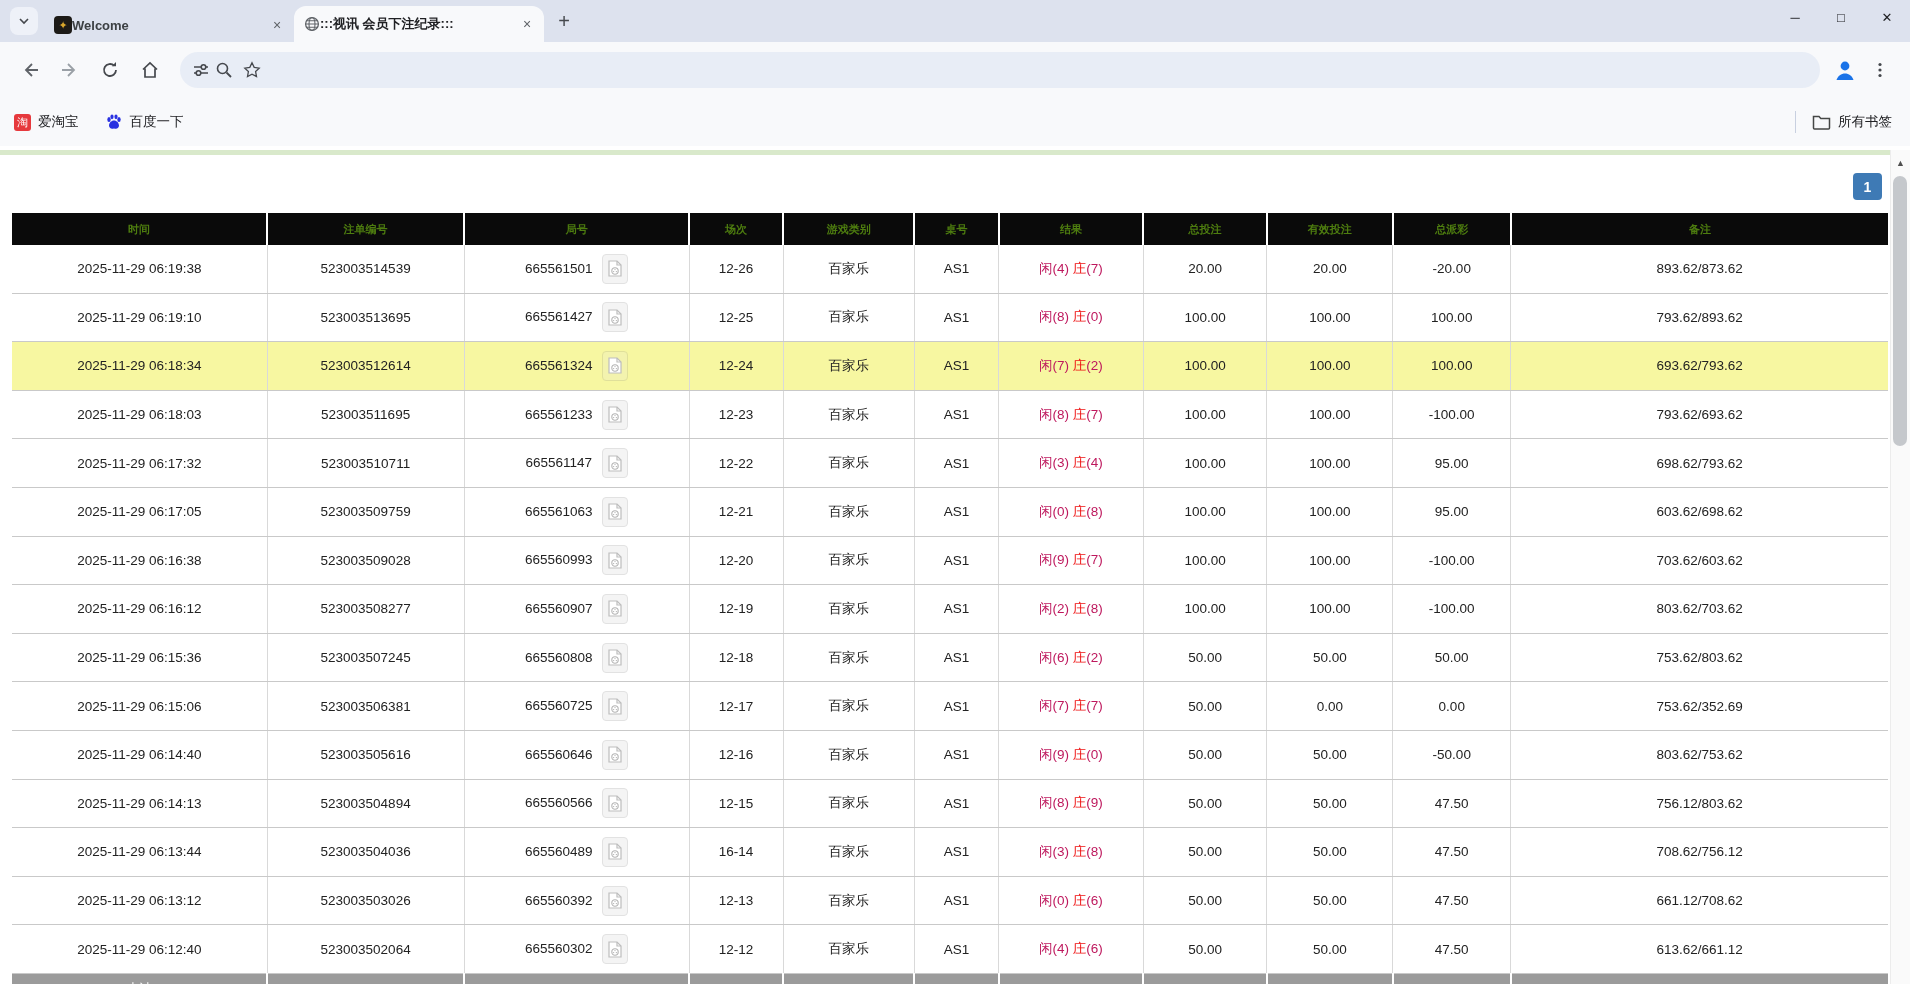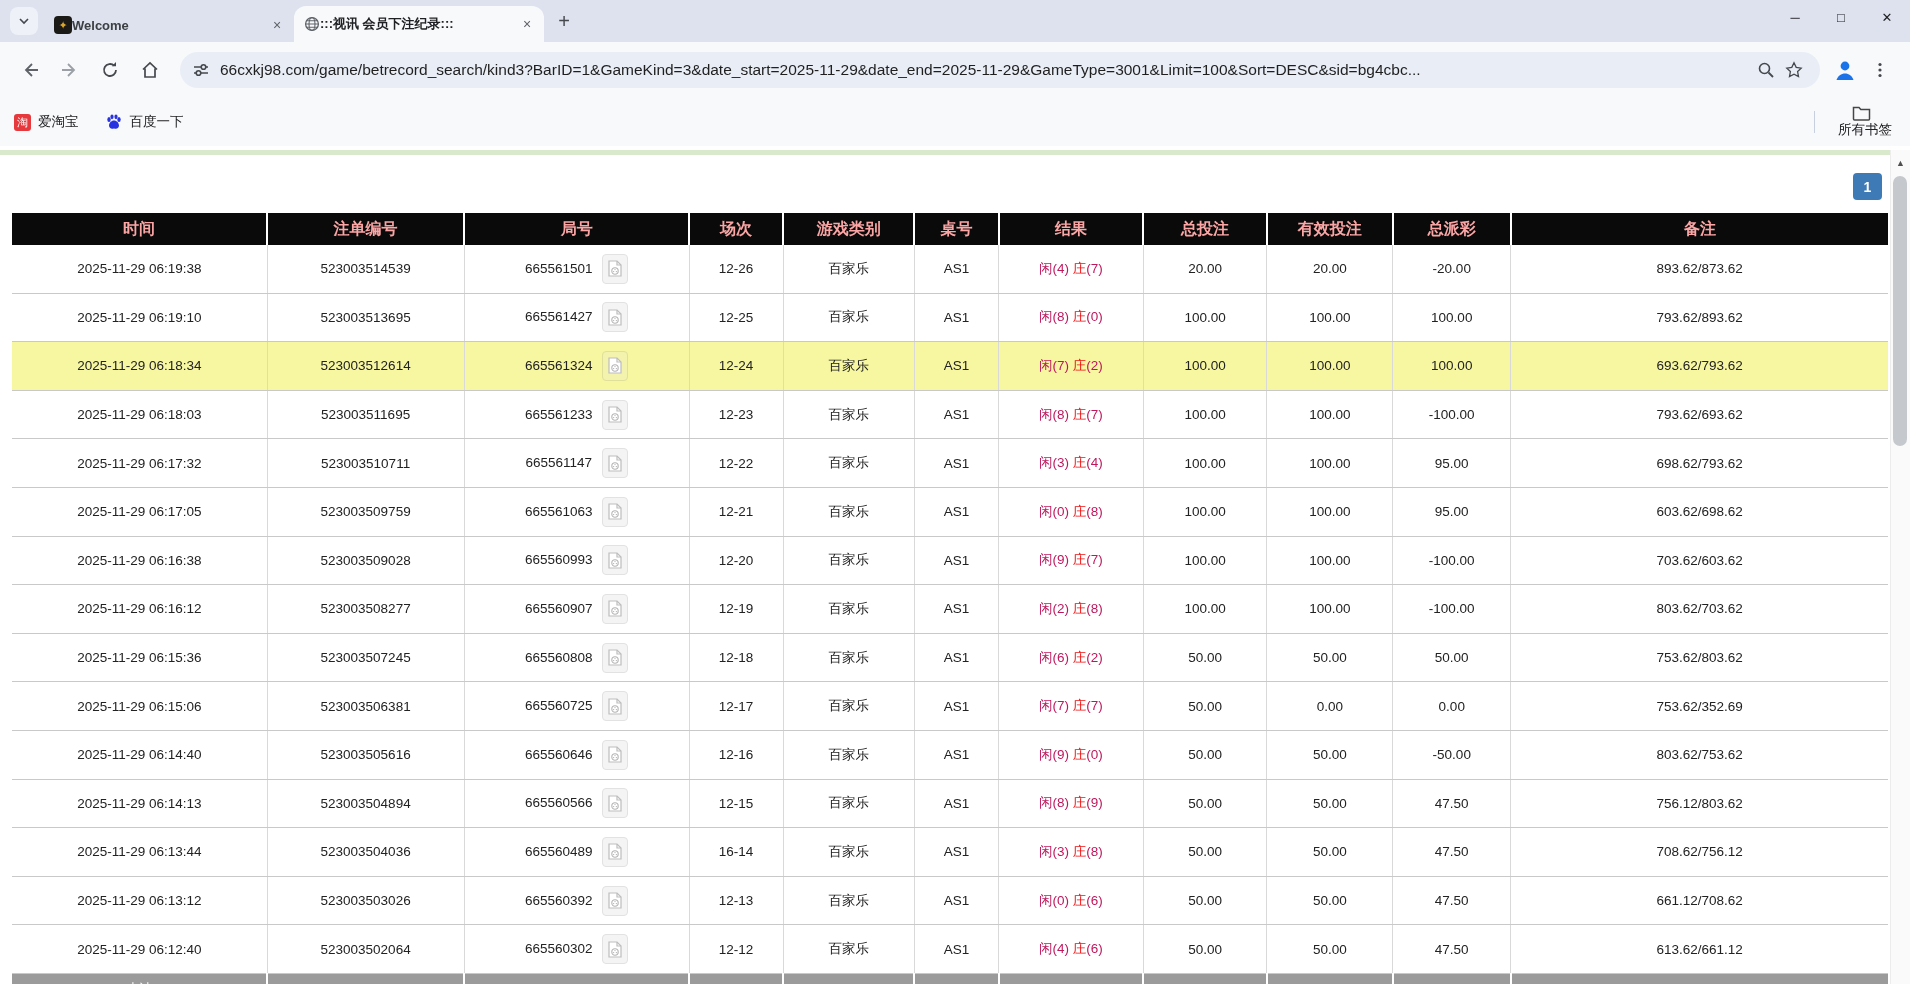--- a/index.html
+++ b/index.html
@@ -39,21 +39,21 @@
   .green-strip { position:absolute; top:4px; left:0; right:20px; height:5px; background:#d9e9cb; }
   .pagination { position:absolute; top:27px; right:28px; width:29px; height:27px; background:#3e7ab5; border-radius:4px; color:#fff; font-size:14px; font-weight:bold; display:flex; align-items:center; justify-content:center; cursor:pointer; }
 
   
   .scrollbar { position:absolute; top:4px; right:0; bottom:0; width:19px; background:#fafafa; border-left:1px solid #ececec; }
   .sb-arrow { position:absolute; top:8px; left:0; width:19px; text-align:center; font-size:9px; color:#505050; }
   .sb-thumb { position:absolute; top:26px; left:2px; width:14px; height:270px; background:#c5c8cc; border-radius:7px; cursor:pointer; }
 
   
   table.bets { position:absolute; top:67px; left:12px; width:1876px; border-collapse:collapse; table-layout:fixed; }
-  table.bets th { background:#0a0a0a; color:#fca5a5; font-size:16px; font-weight:bold; height:30px; border-right:2px solid #fff; }
+  table.bets th { background:#0a0a0a; color:#4d7c0f; font-size:11px; font-weight:bold; height:30px; border-right:2px solid #fff; }
   table.bets td { height:45.6px; text-align:center; font-size:13.5px; color:#222; border-bottom:1px solid #c9c9c9; border-right:1px solid #d9d9d9; overflow:hidden; white-space:nowrap; }
   table.bets td:last-child, table.bets th:last-child { border-right:none; }
   tr.hl td { background:#f7f7a1; }
   .c-blue { color:#be185d; }
   .c-red { color:#ee1111; }
   .film-btn { display:inline-flex; align-items:center; justify-content:center; width:24px; height:28px; background:#f4f4f4; border:1px solid #e2e2e2; border-radius:4px; vertical-align:middle; margin-left:6px; cursor:pointer; }
   tr.hl .film-btn { background:#f3f3ae; border-color:#e0e09a; }
   tr.tfoot td { background:#9b9b9b; color:#fff; font-size:13px; height:28px; border-right:2px solid #fff; border-bottom:2px solid #fff; }
 </style>
 </head>
@@ -110,21 +110,20 @@
       <svg width="20" height="20" viewBox="0 0 20 20">
           <path d="M3 9.5L10 3l7 6.5M5 8.5V17h10V8.5" stroke="#45484d" stroke-width="1.7" fill="none"></path>
         </svg>
     </div>
     <div class="omnibox">
       <svg width="18" height="18" viewBox="0 0 18 18">
         <path d="M2 6h14M2 12h14" stroke="#45484d" stroke-width="1.6"></path>
         <circle cx="11.5" cy="6" r="2.3" fill="#e8edf6" stroke="#45484d" stroke-width="1.6"></circle>
         <circle cx="6.5" cy="12" r="2.3" fill="#e8edf6" stroke="#45484d" stroke-width="1.6"></circle>
       </svg>
-      <span class="omni-url">66cxkj98.com/game/betrecord_search/kind3?BarID=1&amp;GameKind=3&amp;date_start=2025-11-29&amp;date_end=2025-11-29&amp;GameType=3001&amp;Limit=100&amp;Sort=DESC&amp;sid=bg4cbc...</span>
       <span class="omni-icon">
         <svg width="18" height="18" viewBox="0 0 18 18">
             <circle cx="7.5" cy="7.5" r="5" stroke="#45484d" stroke-width="1.6" fill="none"></circle>
             <path d="M11.5 11.5L16 16" stroke="#45484d" stroke-width="1.8"></path>
           </svg>
       </span>
       <span class="omni-icon">
         <svg width="18" height="18" viewBox="0 0 18 18">
             <path d="M9 1.8l2.2 4.6 5 .7-3.6 3.5.9 5-4.5-2.4-4.5 2.4.9-5L1.8 7.1l5-.7z" stroke="#45484d" stroke-width="1.3" fill="none"></path>
           </svg>
@@ -155,21 +154,21 @@
         <ellipse cx="4" cy="6.5" rx="1.7" ry="2.6" fill="#2932e1"></ellipse>
         <ellipse cx="14" cy="6.5" rx="1.7" ry="2.6" fill="#2932e1"></ellipse>
         <ellipse cx="7" cy="3.8" rx="1.6" ry="2.4" fill="#2932e1"></ellipse>
         <ellipse cx="11" cy="3.8" rx="1.6" ry="2.4" fill="#2932e1"></ellipse>
         <path d="M9 7.5c2.8 0 5 2.6 5 5.1 0 2-1.4 3.2-3.2 3.2-1 0-1.3-.3-1.8-.3s-.8.3-1.8.3C5.4 15.8 4 14.6 4 12.6 4 10.1 6.2 7.5 9 7.5z" fill="#2932e1"></path>
       </svg>
       <span class="bm-label">百度一下</span>
     </div>
     <div class="bm-right">
       <div class="bm-divider"></div>
-      <div class="bm-item" style="margin-right:4px;flex-direction:column;">
+      <div class="bm-item" style="margin-right:4px;">
         <svg width="19" height="16" viewBox="0 0 19 16">
             <path d="M1.5 2.5h5.5l1.8 2h8.7v9.5a1 1 0 0 1-1 1h-14a1 1 0 0 1-1-1z" fill="none" stroke="#454746" stroke-width="1.5"></path>
           </svg>
         <span class="bm-label">所有书签</span>
       </div>
     </div>
   </div>
 
   <div class="page">
     <div class="green-strip"></div>

